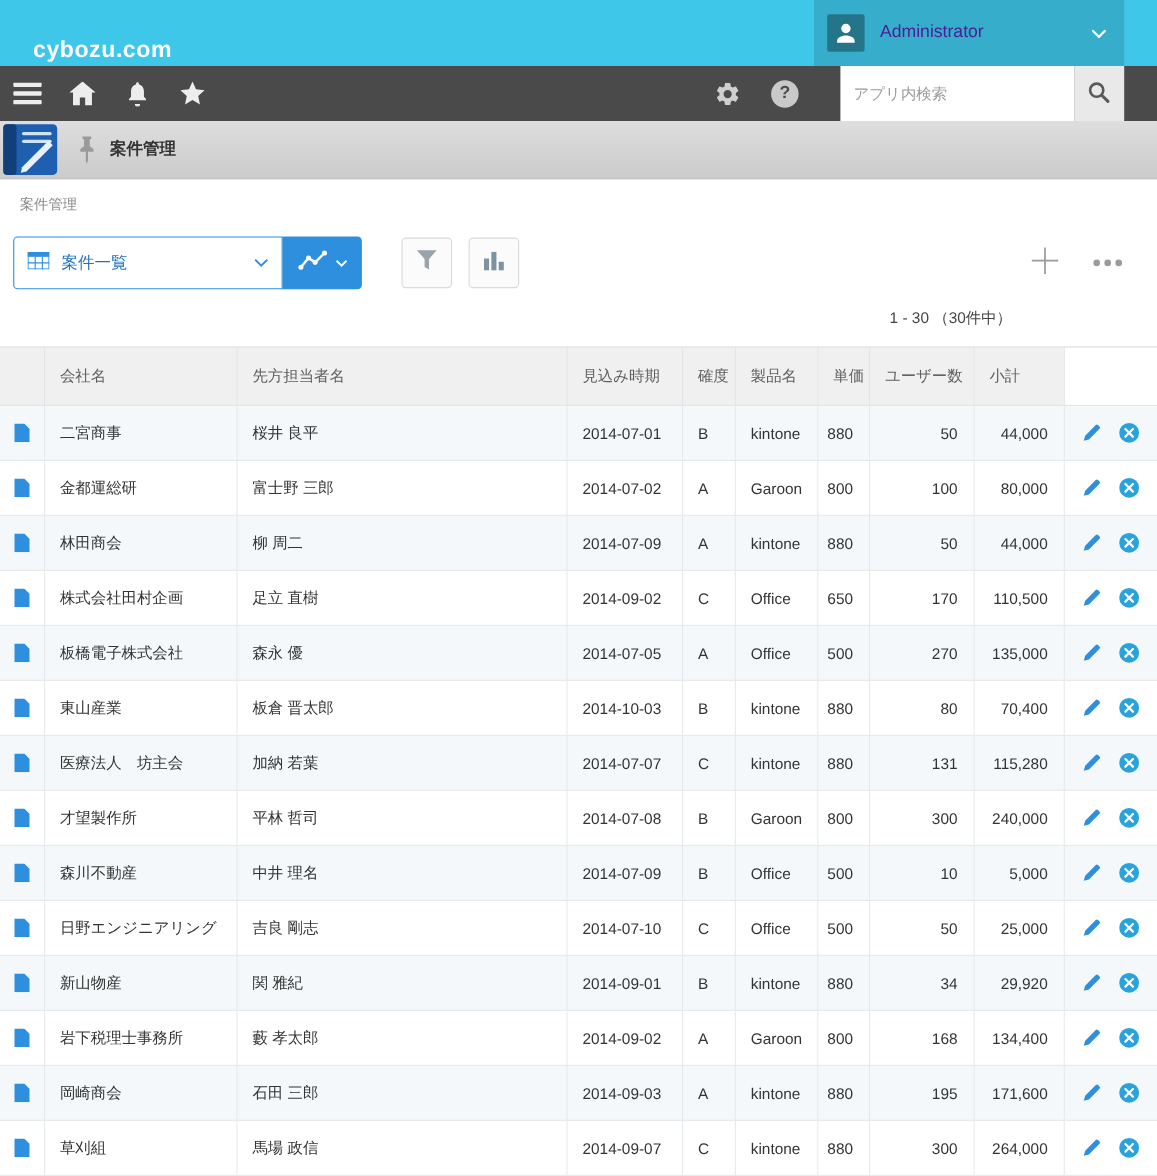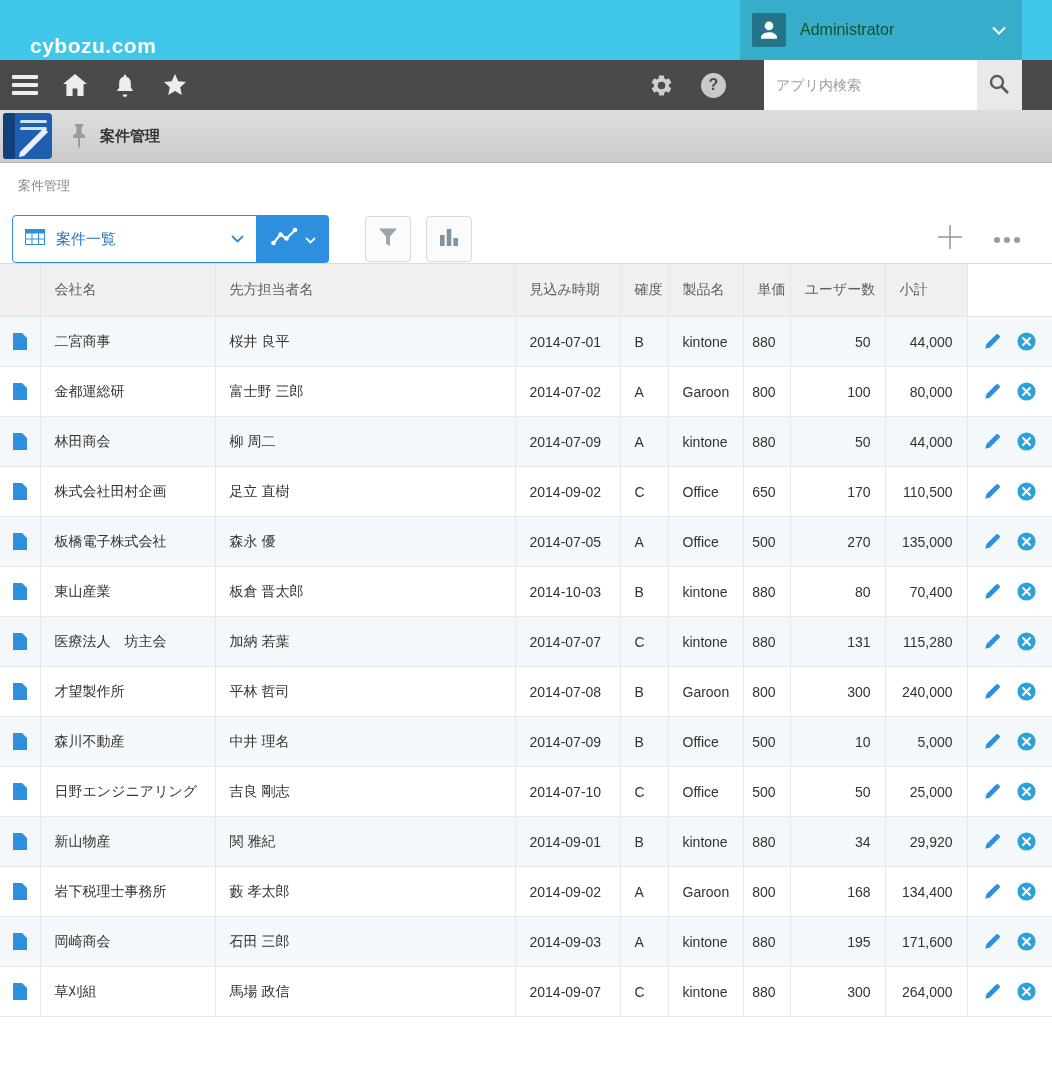--- a/index.html
+++ b/index.html
@@ -8,21 +8,21 @@
   [data-interactable="true"] { cursor:pointer; }
 
   
   .topbar { position:relative; height:60px; background:#3ec7e8; }
   .logo { position:absolute; left:30px; top:16px; line-height:60px; color:#fff;
           font-size:21px; font-weight:bold; letter-spacing:.5px; }
   .user-box { position:absolute; right:30px; top:0; width:282px; height:60px;
               background:rgba(0,0,0,.13); display:flex; align-items:center; }
   .avatar { width:34px; height:34px; margin-left:12px; background:rgba(0,0,0,.32);
             border-radius:2px; display:flex; align-items:center; justify-content:center; }
-  .user-name { color:#14532d; font-size:16px; margin-left:14px; }
+  .user-name { color:#4c1d95; font-size:16px; margin-left:14px; }
   .user-chev { margin-left:auto; margin-right:16px; display:flex; }
 
   
   .navbar { position:relative; height:50px; background:#4a4a4a; }
   .nav-left { position:absolute; left:12px; top:0; height:50px; display:flex;
               align-items:center; gap:24px; }
   .nav-icon { width:26px; height:26px; display:flex; align-items:center; justify-content:center; }
   .nav-right { position:absolute; right:326px; top:0; height:50px; display:flex;
                align-items:center; gap:27px; }
   .help-circle { width:25px; height:25px; border-radius:50%; background:#c9c9c9;
@@ -243,20 +243,21 @@
             <g fill="#9b9b9b">
               <circle cx="4" cy="4" r="3"></circle>
               <circle cx="14" cy="4" r="3"></circle>
               <circle cx="24" cy="4" r="3"></circle>
             </g>
           </svg>
       </span>
     </div>
   </div>
 
+  <div class="pagination" data-interactable="true">1 - 30 （30件中）</div>
 
   <table class="records" data-interactable="false">
     <colgroup>
       <col style="width:40px">
         <col style="width:175px">
         <col style="width:300px">
       <col style="width:105px">
         <col style="width:48px">
         <col style="width:75px">
       <col style="width:47px">

